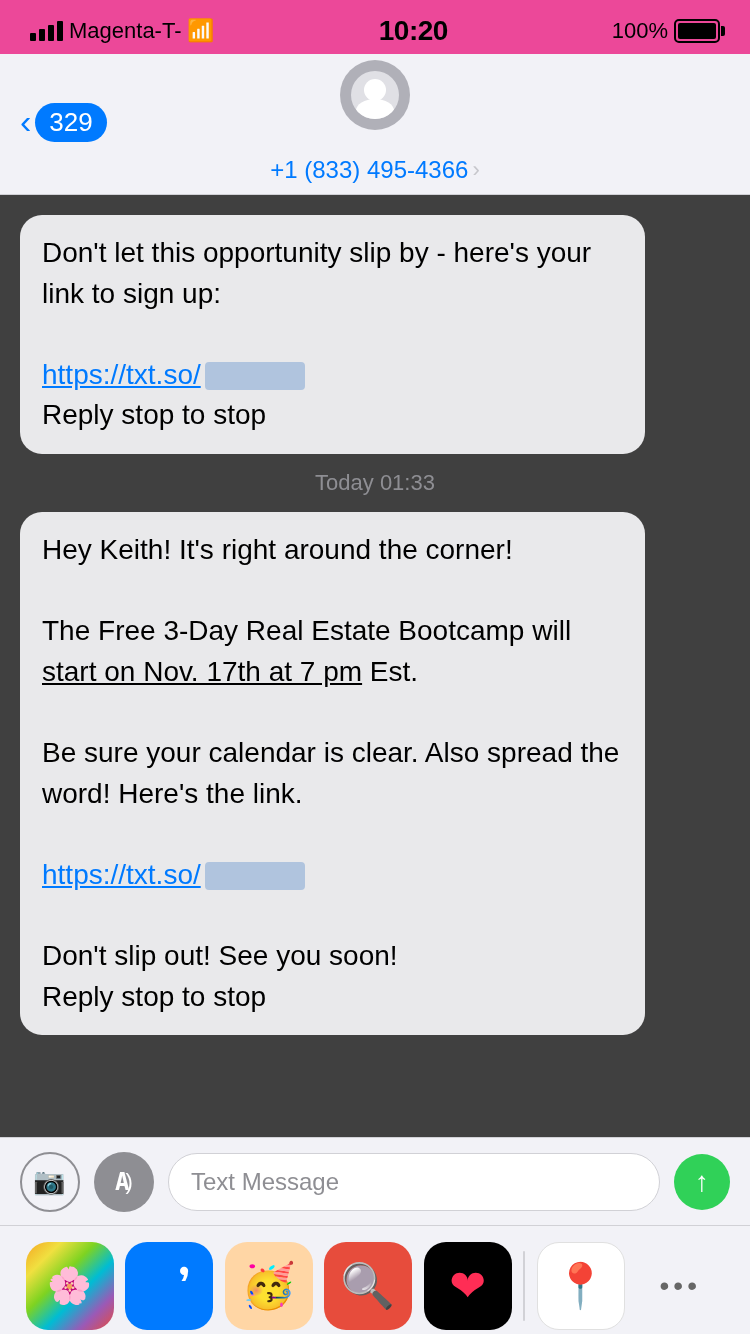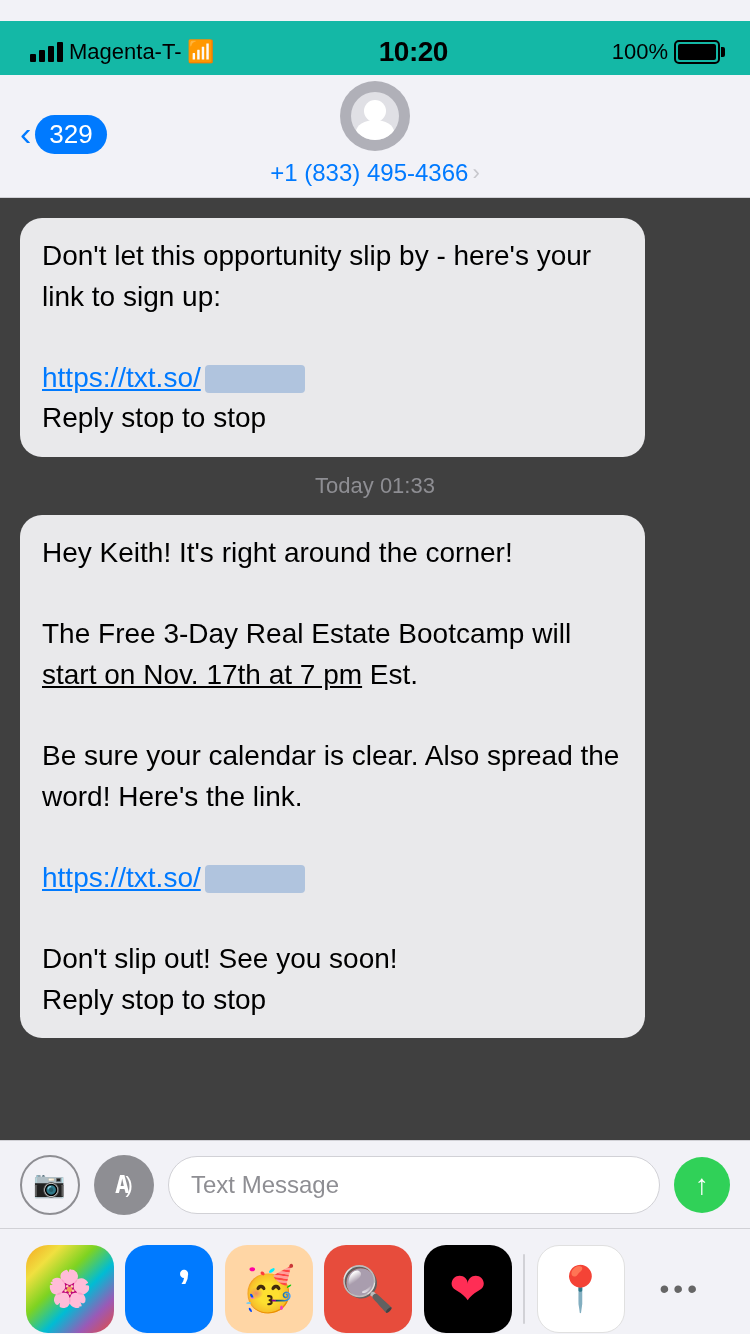--- a/index.html
+++ b/index.html
@@ -12,23 +12,22 @@
       overflow: hidden;
       position: relative;
     }
 
     
     .status-bar {
       display: flex;
       justify-content: space-between;
       align-items: center;
       padding: 14px 30px 6px;
-      background: #14b8a6;
+      background: #ec4899;
       height: 54px;
-      margin-top: 21px;
     }
     .status-left {
       display: flex;
       align-items: center;
       gap: 6px;
       font-size: 24px;
       font-weight: 600;
     }
     .signal-bars { display: flex; align-items: flex-end; gap: 3px; }
     .signal-bar { background: #000; border-radius: 1px; width: 6px; }
@@ -111,21 +110,21 @@
     .avatar-body {
       width: 38px; height: 24px;
       background: #fff;
       border-radius: 50% 50% 0 0;
       position: absolute;
       bottom: -4px; left: 50%; transform: translateX(-50%);
     }
     .contact-phone {
       font-size: 24px;
       color: #007aff;
-      display: flex; align-items: center; gap: 4px;
+      display: flex; align-items: center; gap: 4px; margin-top: 18px;
     }
     .chevron-right { color: #c7c7cc; font-size: 22px; }
 
     
     .messages-area {
       flex: 1;
       padding: 16px 20px;
       overflow-y: auto;
       background: #fff;
       height: calc(1334px - 54px - 120px - 130px - 88px);

